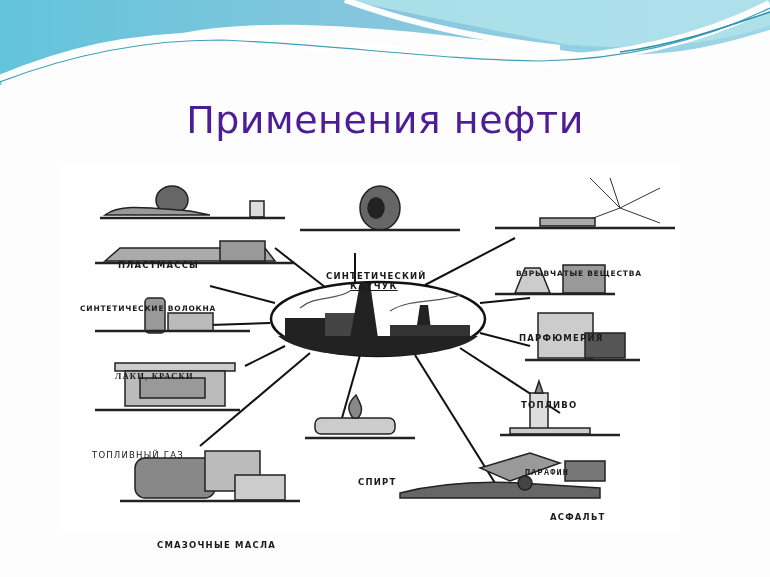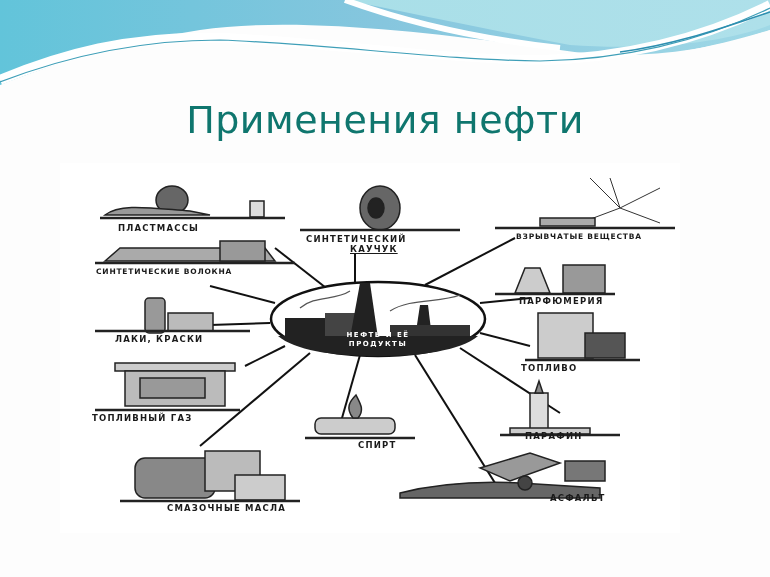--- a/index.html
+++ b/index.html
@@ -6,31 +6,31 @@
   body {
     width:770px; height:577px; overflow:hidden; position:relative;
     background:#fdfdfd;
     font-family:"DejaVu Sans", sans-serif;
   }
   .waves { position:absolute; left:0; top:0; width:770px; height:100px; }
   .title {
     position:absolute; left:0; top:98px; width:770px; text-align:center;
     font-family:"DejaVu Sans", sans-serif;
     font-size:38px; letter-spacing:0.5px;
-    color:#0f766e; font-weight:normal;
+    color:#4c1d95; font-weight:normal;
   }
   .diagram {
     position:absolute; left:60px; top:163px; width:620px; height:370px;
     background:#ffffff;
   }
   .diagram svg { position:absolute; left:0; top:0; }
   .lbl {
     position:absolute; font-family:"DejaVu Sans", sans-serif;
     font-size:8.5px; font-weight:bold; color:#1a1a1a;
-    letter-spacing:1.2px; text-transform:uppercase; white-space:nowrap;
+    letter-spacing:1.2px; text-transform:uppercase; white-space:nowrap;margin-top:37px;
   }
   .center-lbl {
     position:absolute; font-family:"DejaVu Sans", sans-serif;
     font-size:7px; font-weight:bold; color:#fff; letter-spacing:1.5px;
     text-transform:uppercase; text-align:center; line-height:9px;
   }
 </style>
 </head>
 <body>
 
@@ -146,31 +146,27 @@
       <rect x="175" y="312" width="50" height="25" fill="#ccc"></rect>
       <line x1="60" y1="338" x2="240" y2="338" stroke-width="2.5"></line>
 
       <path d="M340,330 C380,320 420,318 460,320 L540,325 L540,335 L340,335 Z" fill="#666"></path>
       <path d="M420,305 L470,290 L500,300 L450,318 Z" fill="#999"></path>
       <rect x="505" y="298" width="40" height="20" fill="#777"></rect>
       <circle cx="465" cy="320" r="7" fill="#444"></circle>
     </g>
   </svg>
 
-  <div class="center-lbl" style="left:262px; top:168px; width:112px;">
-    <div>Нефть и её</div>
-    <div>продукты</div>
-  </div>
 
   <div class="lbl" style="left:58px; top:60px;">Пластмассы</div>
-  <div class="lbl" style="left:246px; top:71px;">Синтетический</div>
+  <div class="lbl" style="left:266px; top:71px;">Синтетический</div>
   <div class="lbl" style="left:290px; top:81px;text-decoration:underline;">каучук</div>
   <div class="lbl" style="left:438px; top:69px; font-size:7.5px; letter-spacing:0.8px;padding-left:18px;">Взрывчатые вещества</div>
-  <div class="lbl" style="left:36px; top:104px; font-size:7.5px; letter-spacing:0.8px;">Синтетические волокна</div>
+  <div class="lbl" style="left:20px; top:104px; font-size:7.5px; letter-spacing:0.8px;">Синтетические волокна</div>
   <div class="lbl" style="left:459px; top:133px;">Парфюмерия</div>
-  <div class="lbl" style="left:55px; top:171px;">Лаки, краски</div>
+  <div class="lbl" style="left:55px; top:171px;font-family:Liberation Serif, serif;">Лаки, краски</div>
   <div class="lbl" style="left:461px; top:200px;">Топливо</div>
-  <div class="lbl" style="left:32px; top:250px; font-weight:bold;text-align:center;">Топливный газ</div>
-  <div class="lbl" style="left:465px; top:268px;">Парафин</div>
+  <div class="lbl" style="left:32px; top:250px; font-weight:normal;text-align:center;">Топливный газ</div>
+  <div class="lbl" style="left:465px; top:268px;font-family:Liberation Mono, monospace;">Парафин</div>
   <div class="lbl" style="left:298px; top:277px;">Спирт</div>
-  <div class="lbl" style="left:75px; top:340px;padding-left:32px;">Смазочные масла</div>
-  <div class="lbl" style="left:490px; top:330px;">Асфальт</div>
+  <div class="lbl" style="left:65px; top:340px;padding-left:32px;">Смазочные масла</div>
+  <div class="lbl" style="left:490px; top:312px;">Асфальт</div>
 </div>
 
 </body></html>

